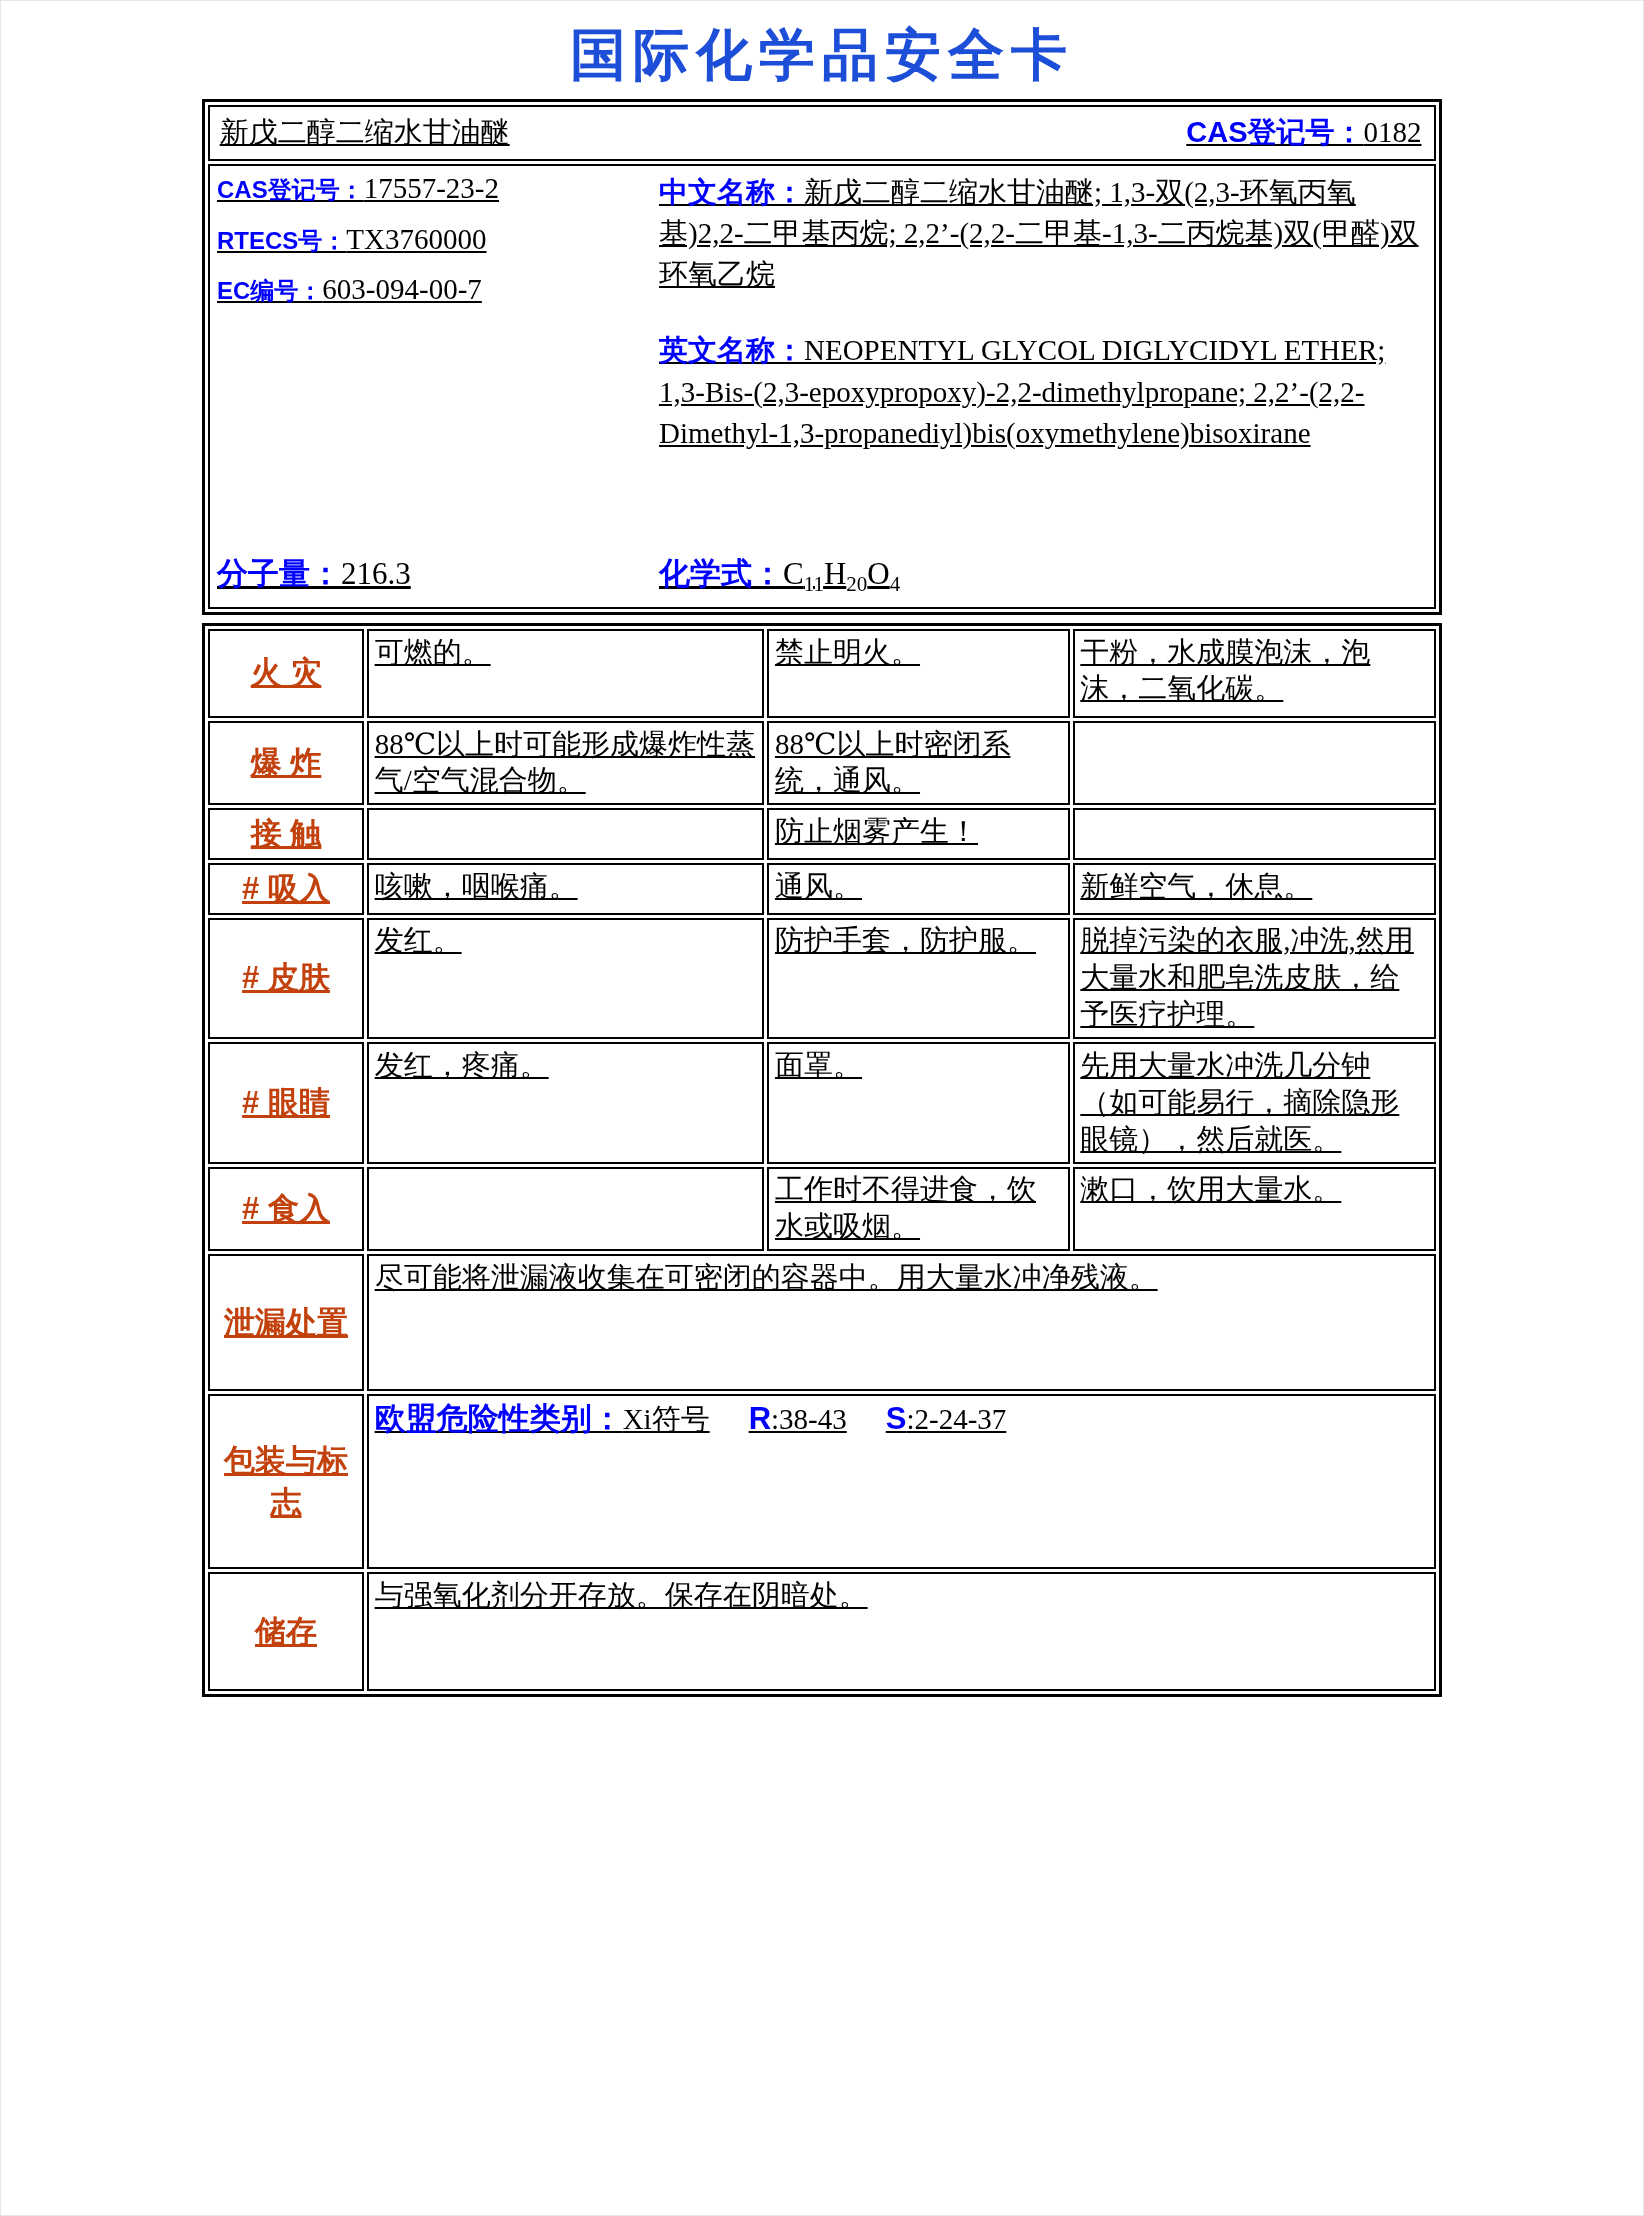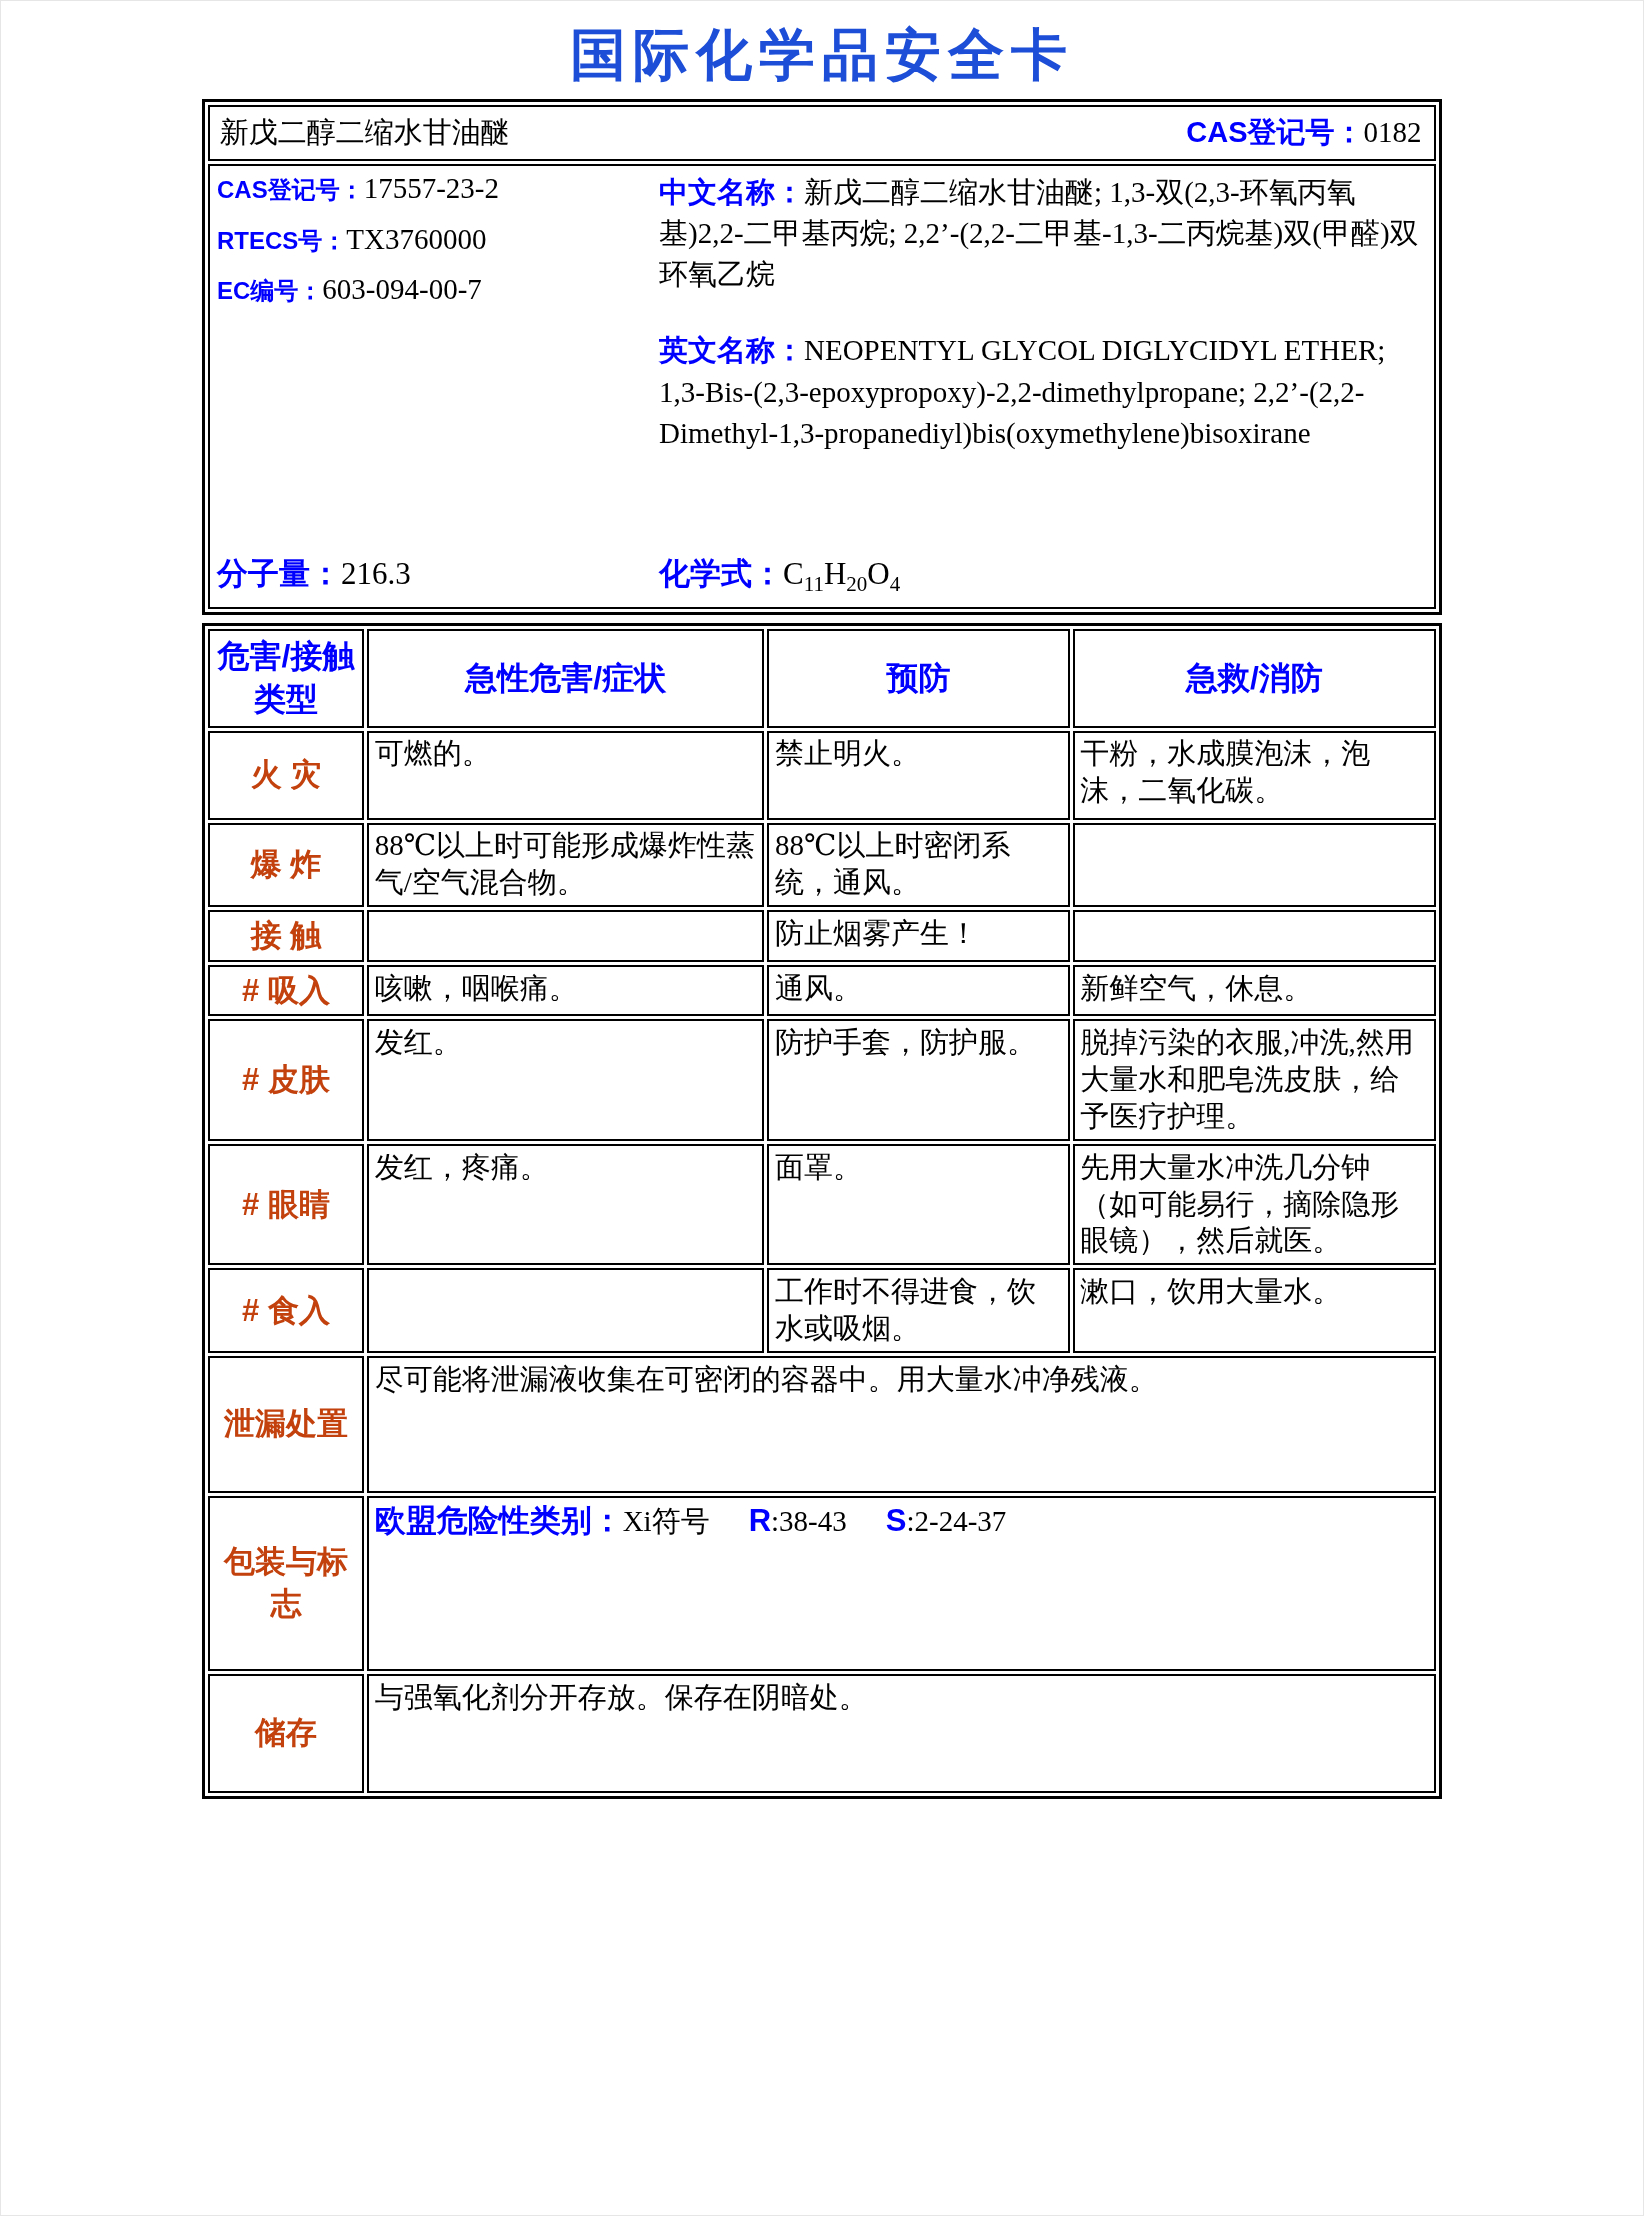--- a/index.html
+++ b/index.html
@@ -15,21 +15,21 @@
     margin:21px 0 9.7px 0;text-align:center;
     font-size:56px;line-height:1.2;font-weight:bold;color:#1d4ed8;
     letter-spacing:7px;font-family:"Liberation Serif","DejaVu Serif",serif;
   }
   .content{margin-left:201px;width:1240px;}
   table.card{
     width:1240px;table-layout:fixed;
     border-collapse:separate;border-spacing:3.5px;
     border:3.5px solid #000;background:#fff;
   }
-  table.card td,table.card th{border:2.1px solid #000;background:#fff;}
+  table.card td,table.card th{border:2.1px solid #000;background:#fff;text-decoration:underline;}
   
   .hdr-cell{height:44px;padding:4.2px 12.5px 4.2px 9.7px;vertical-align:middle;}
   .hdr-row{display:flex;justify-content:space-between;align-items:baseline;font-size:29px;}
   .info-cell{height:425px;padding:5.6px 8.3px 9.7px 7px;vertical-align:top;}
   .info-flex{display:flex;flex-direction:column;justify-content:space-between;height:100%;}
   .info-top{display:flex;}
   .col-left{width:442px;flex:none;}
   .col-right{flex:1;}
   .id-line{font-size:29px;margin-bottom:16.7px;white-space:nowrap;}
   .id-line .hei{font-size:24px;}
@@ -118,26 +118,20 @@
       </table>
 
     <table class="card hz">
       <colgroup>
         <col style="width:12.8%">
         <col style="width:32.6%">
         <col style="width:24.8%">
         <col style="width:29.8%">
       </colgroup>
       <tbody>
-          <tr class="r-head">
-        <th>危害/接触类型</th>
-        <th>急性危害/症状</th>
-        <th>预防</th>
-        <th>急救/消防</th>
-      </tr>
       <tr class="r-fire">
         <td class="lbl">火 灾</td>
         <td class="cnt">可燃的。</td>
         <td class="cnt">禁止明火。</td>
         <td class="cnt">干粉，水成膜泡沫，泡沫，二氧化碳。</td>
       </tr>
       <tr class="r-expl">
         <td class="lbl">爆 炸</td>
         <td class="cnt">88℃以上时可能形成爆炸性蒸气/空气混合物。</td>
         <td class="cnt">88℃以上时密闭系统，通风。</td>

